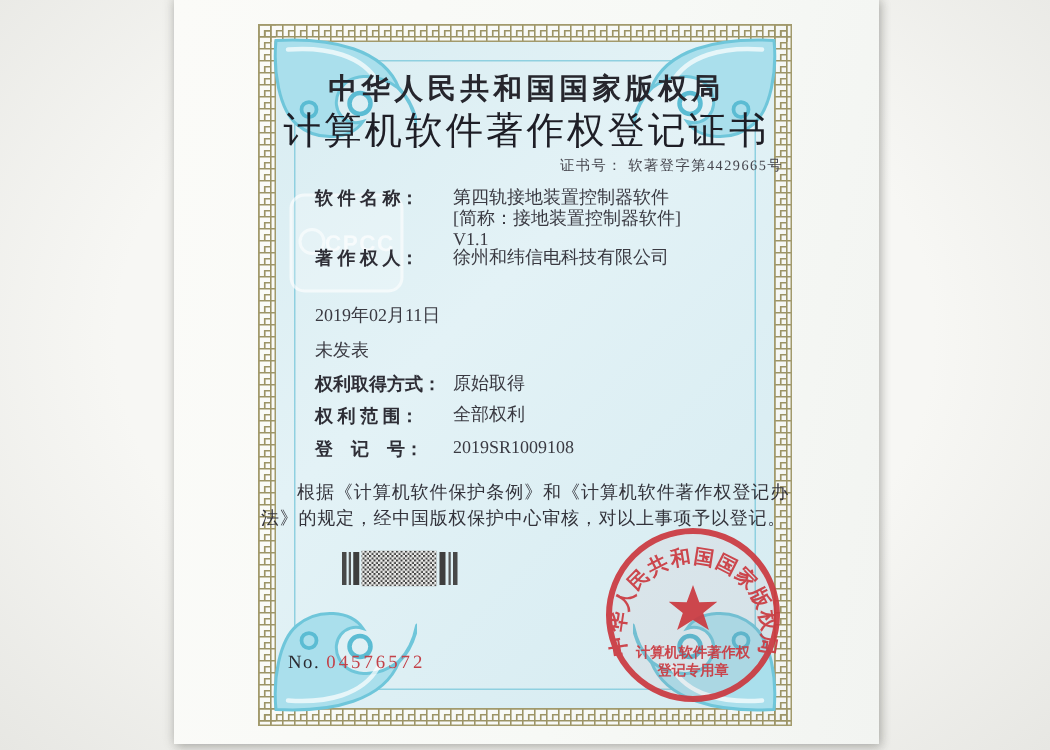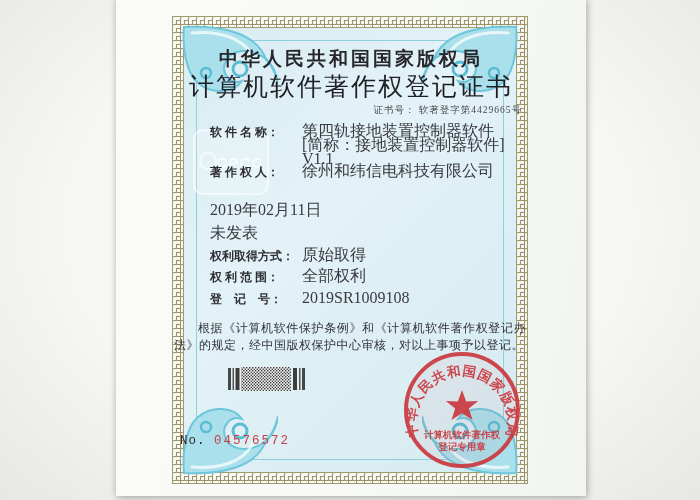--- a/index.html
+++ b/index.html
@@ -41,21 +41,21 @@
   }
   .certno{
     position:absolute;left:158px;top:106px;width:248px;text-align:right;
     font-size:9.5px;color:#45454d;letter-spacing:1px;
   }
   .fields{position:absolute;left:94px;top:126px;width:320px;}
   .frow{position:absolute;display:flex;align-items:flex-start;}
   .flabel{
     flex:0 0 92px;font-weight:bold;font-size:12px;color:#2e2e36;white-space:nowrap;
   }
-  .fvalue{font-size:16px;color:#3a3a42;line-height:14px;white-space:nowrap;}
+  .fvalue{font-size:12px;color:#3a3a42;line-height:14px;white-space:nowrap;}
   .r1{top:0;} .r2{top:40px;} .r3{top:79px;} .r4{top:102px;}
   .r5{top:124px;} .r6{top:145px;} .r7{top:167px;}
 
   .statement{
     position:absolute;left:58px;top:322px;width:352px;
     font-size:12px;line-height:17px;color:#33333b;text-align:justify;
     text-indent:2em;letter-spacing:.5px;
   }
   .watermark{
     position:absolute;left:77px;top:131px;width:72px;height:62px;
@@ -67,22 +67,22 @@
     border:2px solid rgba(255,255,255,.8);margin-bottom:2px;}
   .watermark .wm-text{font-family:"Liberation Sans",sans-serif;font-weight:bold;
     font-size:15px;color:rgba(255,255,255,.9);letter-spacing:1px;}
   .barcode{position:absolute;left:112px;top:369px;width:78px;height:24px;}
   .seal{position:absolute;left:281px;top:347px;width:130px;height:130px;opacity:.92;}
   .seal-date{
     position:absolute;left:276px;top:429px;width:140px;
     font-size:12.5px;color:#4c4c55;letter-spacing:1.5px;z-index:5;
   }
   .serial{
-    position:absolute;left:64px;top:436px;font-size:12.5px;color:#2b2b31;
-    font-family:Liberation Mono, monospace;letter-spacing:1px;
+    position:absolute;left:76px;top:436px;font-size:12.5px;color:#2b2b31;
+    font-family:Liberation Serif, serif;letter-spacing:1px;
   }
   .serial .num{color:#c34148;letter-spacing:2px;}
 </style>
 </head>
 <body>
 
 <div class="photo-bg"></div>
 
 <div class="paper">
 

